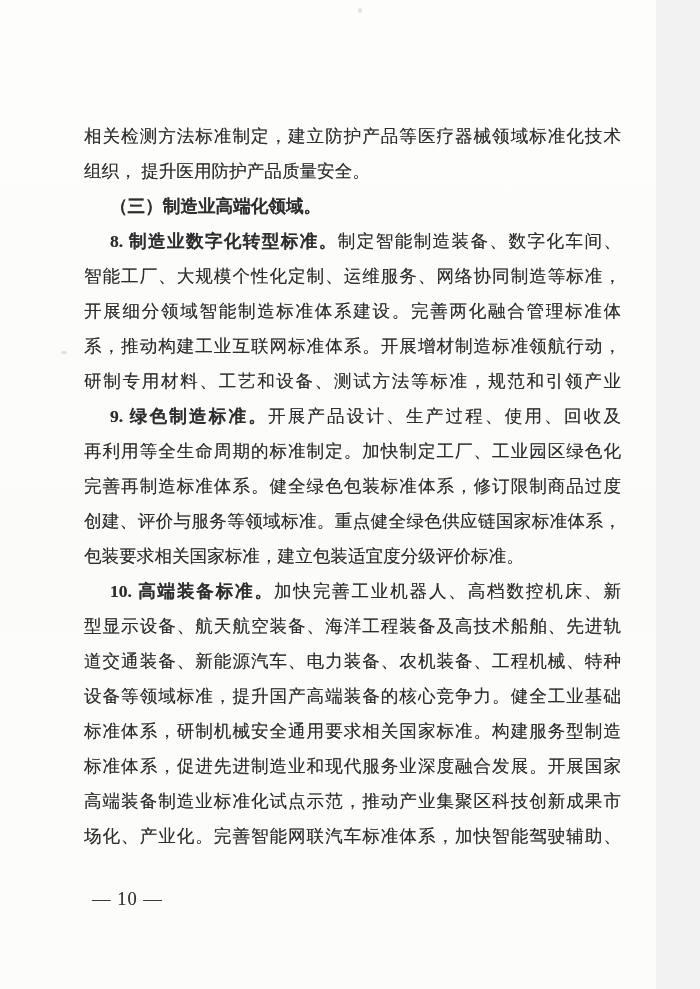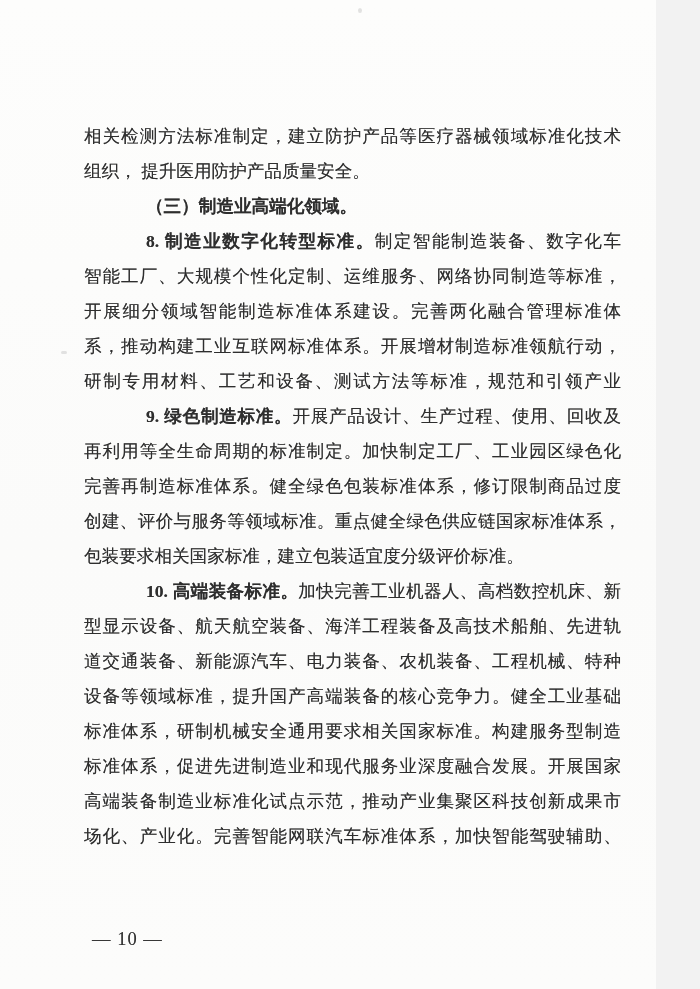--- a/index.html
+++ b/index.html
@@ -30,29 +30,28 @@
     white-space: normal;
     text-align: left;
   }
   .line.justify {
     text-align: justify;
     text-align-last: justify;
     text-justify: inter-character;
   }
   .line.indent { padding-left: 26px; }
   .seg { font-weight: 400; }
-  .seg.bold { font-weight: 700; margin-left: 36px; }
+  .seg.bold { font-weight: 700; }
   .footer {
     position: absolute;
     left: 92px; top: 889px;
     font-size: 18.5px;
     letter-spacing: 1px;
     color: #333333;
     text-shadow: 0 0 0.5px rgba(45,45,45,0.5);
-    margin-top: 40px;
   }
   .speck {
     position: absolute;
     background: #c2c2c2;
     border-radius: 50%;
     opacity: 0.45;
   }
   .speck.top-center { left: 358px; top: 8px; width: 4px; height: 5px; }
   .speck.left-margin { left: 61px; top: 351px; width: 6px; height: 3px; border-radius: 2px; }
 </style>

